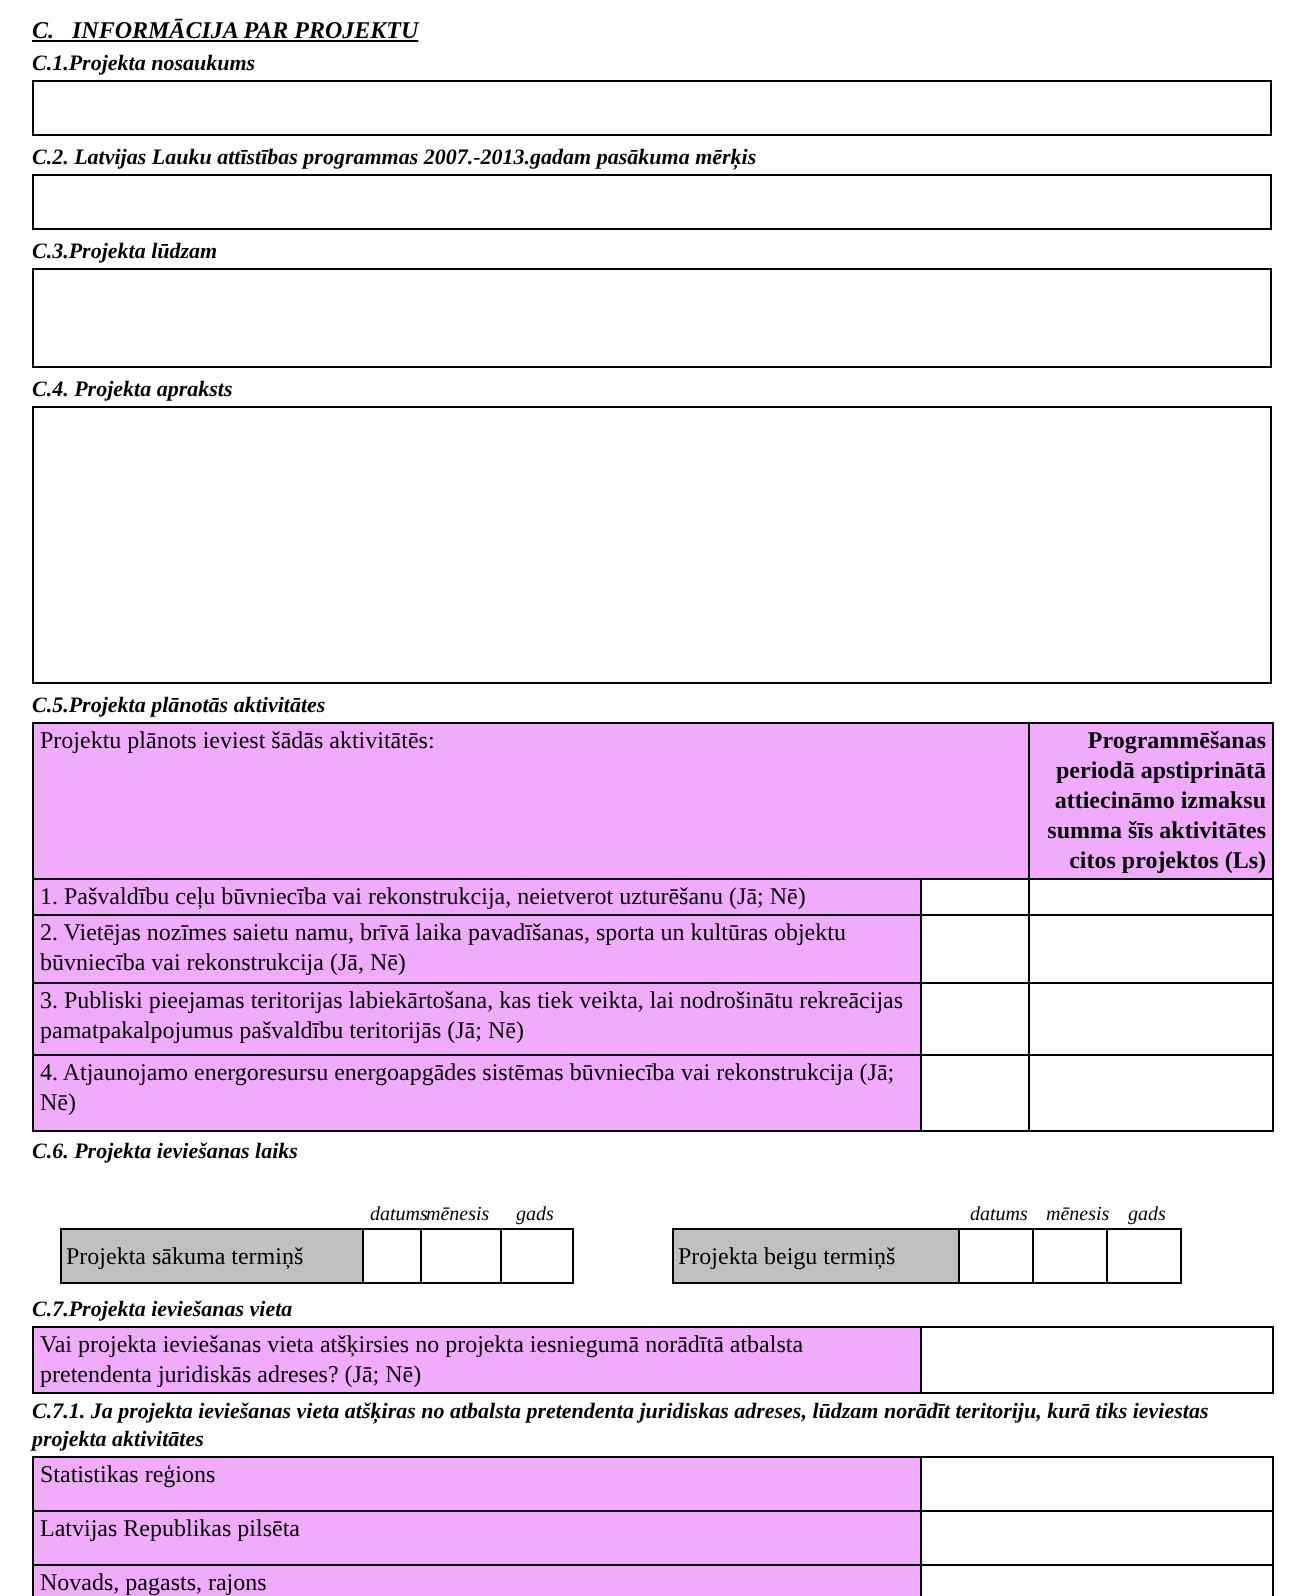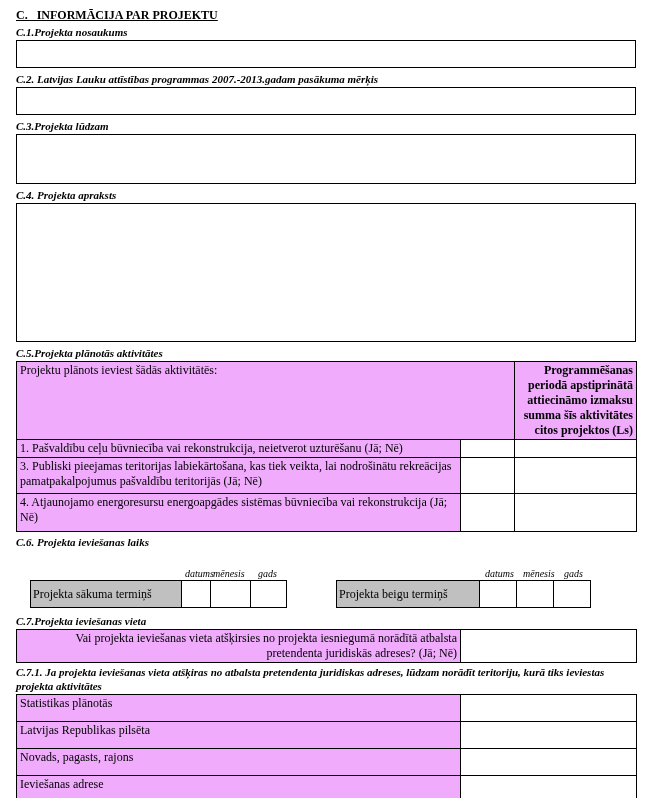--- a/index.html
+++ b/index.html
@@ -5,21 +5,21 @@
   html, body { margin: 0; padding: 0; background: #ffffff; }
   body { font-family: "Liberation Serif", serif; color: #000; }
   .page {
     width: 645px; height: 798px; box-sizing: border-box;
     padding: 8px 9px 8px 16px; background: #fff; overflow: hidden;
   }
   .content { width: 620px; }
 
   .section-title {
     font-size: 12px; font-weight: bold; text-decoration: underline;
-    white-space: pre; margin: 0 0 3px 0; line-height: 14px;
+    white-space: pre; margin: 0 0 3px 0; line-height: 14px; font-style: italic;
   }
   .flabel {
     font-size: 11px; font-weight: bold; font-style: italic;
     line-height: 14px; margin: 0 0 1px 0;
   }
   .input-box { border: 1px solid #000; background: #fff; width: 620px; box-sizing: border-box; }
   .box-c1 { height: 28px; margin-bottom: 4px; }
   .box-c2 { height: 28px; margin-bottom: 4px; }
   .box-c3 { height: 50px; margin-bottom: 4px; }
   .box-c4 { height: 139px; margin-bottom: 4px; }
@@ -46,21 +46,21 @@
     background: #c0c0c0; border: 1px solid #000; box-sizing: border-box;
     font-size: 12px; display: flex; align-items: center; padding-left: 2px;
   }
   .tl-start { width: 152px; }
   .tl-end { width: 144px; }
   .tl-cell { border: 1px solid #000; margin-left: -1px; box-sizing: border-box; background: #fff; }
   .w30 { width: 30px; } .w41 { width: 41px; } .w37 { width: 37px; } .w38 { width: 38px; }
   .tl-spacer { width: 49px; }
 
   .c7-table td { vertical-align: middle; }
-  .q-row { height: 30px; text-align: right; }
+  .q-row { height: 30px; }
   .loc-row td { height: 24px; vertical-align: middle; }
   .mb2 { margin-bottom: 2px; }
   .mb3 { margin-bottom: 3px; }
 </style>
 </head>
 <body>
 
 <div class="page">
   <div class="content">
 
@@ -85,20 +85,25 @@
           <col style="width:54px">
           <col style="width:122px">
         </colgroup>
       <tbody>
           <tr style="height:54px;">
         <td class="gray hdr-left" colspan="2">Projektu plānots ieviest šādās aktivitātēs:</td>
         <td class="gray hdr-right">Programmēšanas periodā apstiprinātā attiecināmo izmaksu summa šīs aktivitātes citos projektos (Ls)</td>
       </tr>
       <tr style="height:18px;">
         <td class="gray">1. Pašvaldību ceļu būvniecība vai rekonstrukcija, neietverot uzturēšanu (Jā; Nē)</td>
+        <td class="white-cell"></td>
+        <td class="white-cell"></td>
+      </tr>
+      <tr style="height:34px;">
+        <td class="gray">2. Vietējas nozīmes saietu namu, brīvā laika pavadīšanas, sporta un kultūras objektu būvniecība vai rekonstrukcija (Jā, Nē)</td>
         <td class="white-cell"></td>
         <td class="white-cell"></td>
       </tr>
       <tr style="height:36px;">
         <td class="gray">3. Publiski pieejamas teritorijas labiekārtošana, kas tiek veikta, lai nodrošinātu rekreācijas pamatpakalpojumus pašvaldību teritorijās  (Jā; Nē)</td>
         <td class="white-cell"></td>
         <td class="white-cell"></td>
       </tr>
       <tr style="height:38px;">
         <td class="gray">4. Atjaunojamo energoresursu energoapgādes sistēmas būvniecība vai rekonstrukcija (Jā; Nē)</td>
@@ -148,21 +153,21 @@
       </table>
 
     <div class="flabel">C.7.1. Ja projekta ieviešanas vieta atšķiras no atbalsta pretendenta juridiskas adreses, lūdzam norādīt teritoriju, kurā tiks ieviestas projekta aktivitātes</div>
     <table class="tbl c7-table">
       <colgroup>
           <col style="width:444px">
           <col style="width:176px">
         </colgroup>
       <tbody>
           <tr class="loc-row">
-        <td class="gray">Statistikas plānotās</td>
+        <td class="gray">Statistikas reģions</td>
         <td class="white-cell"></td>
       </tr>
       <tr class="loc-row">
         <td class="gray">Latvijas Republikas pilsēta</td>
         <td class="white-cell"></td>
       </tr>
       <tr class="loc-row">
         <td class="gray">Novads, pagasts, rajons</td>
         <td class="white-cell"></td>
       </tr>

